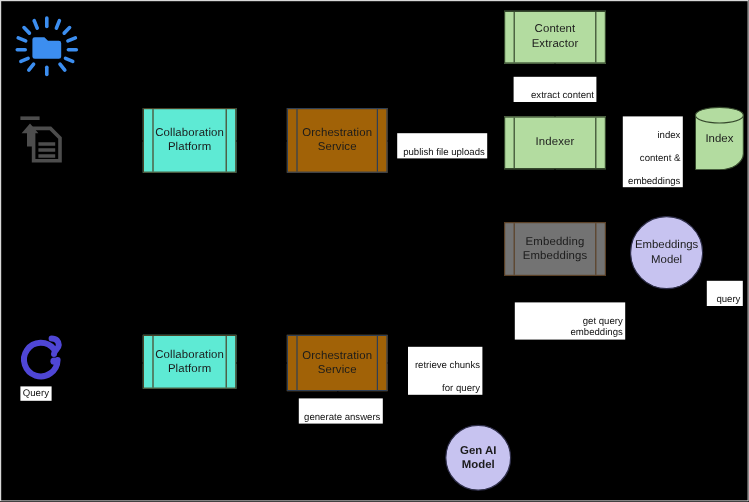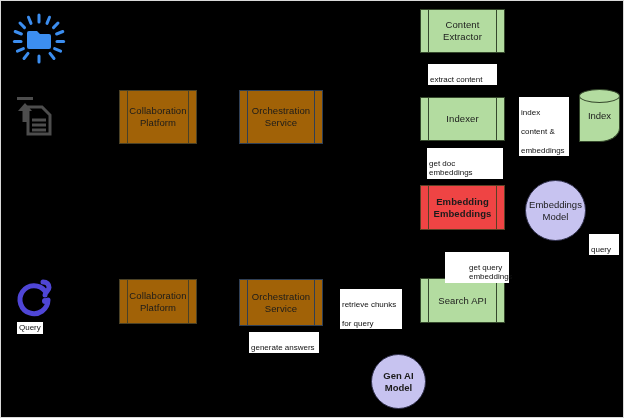--- a/index.html
+++ b/index.html
@@ -37,27 +37,27 @@
     content:"";
     position:absolute;
     top:0;bottom:0;
     width:0;
     border-left:1px solid #3a3a3a;
     z-index:2;
   }
   .node::before{left:7px;}
   .node::after{right:7px;}
 
-  .yellow{background:#a16207;border-color:#4a4126;}
+  .yellow{background:#5eead4;border-color:#4a4126;}
   .yellow::before,.yellow::after{border-color:#4a4126;}
   .blue{background:#a16207;border-color:#2f3f55;}
   .blue::before,.blue::after{border-color:#2f3f55;}
   .green{background:#b3dca0;border-color:#35482c;}
   .green::before,.green::after{border-color:#35482c;}
-  .orange{background:#ef4444;border-color:#5a4026;font-weight:bold;}
+  .orange{background:#737373;border-color:#5a4026;}
   .orange::before,.orange::after{border-color:#5a4026;}
 
   
   .circle{
     position:absolute;
     border-radius:50%;
     background:#c7c3f0;
     border:1px solid #2f2f4a;
     display:flex;
     align-items:center;
@@ -95,21 +95,21 @@
   }
 
   
   .elabel{
     position:absolute;
     background:#ffffff;
     color:#111;
     font-size:8px;
     line-height:9.5px;
     padding:1px 2px;
-    text-align:left;
+    text-align:right;
     box-sizing:border-box;
     white-space:pre-line;
     z-index:6;
   }
 
   
   .edge{position:absolute;background:#000;z-index:1;}
 
   
   .icon{position:absolute;z-index:5;}
@@ -214,55 +214,52 @@
   </div>
 
   <div class="node yellow" style="left:118px;top:278px;width:78px;height:45px;">
     <span class="lbl"><span>Collaboration</span><br><span>Platform</span></span>
   </div>
 
   <div class="node blue" style="left:238px;top:278px;width:84px;height:47px;">
     <span class="lbl"><span>Orchestration</span><br><span>Service</span></span>
   </div>
 
-  <div class="node green" style="left:419px;top:277px;width:85px;height:45px;">
-    <span class="lbl">Search API</span>
-  </div>
 
 
   <div class="cylinder" style="left:578px;top:88px;width:41px;height:53px;">
     <div class="body"></div>
     <div class="top"></div>
     <div class="ctext">Index</div>
   </div>
 
   <div class="circle" style="left:524px;top:179px;width:61px;height:61px;">
     <span><span>Embeddings</span><br><span>Model</span></span>
   </div>
 
   <div class="circle" style="left:370px;top:353px;width:55px;height:55px;font-weight:bold;">
     <span><span>Gen AI</span><br><span>Model</span></span>
   </div>
 
   <div class="elabel" style="left:427px;top:63px;width:69px;">
     <span>extract content</span>
   </div>
 
+  <div class="elabel" style="left:330px;top:110px;width:75px;">
+    <span>publish file uploads</span>
+  </div>
 
   <div class="elabel" style="left:518px;top:96px;width:50px;">
     <span>index</span><br>
     <span>content &amp;</span><br>
     <span>embeddings</span>
   </div>
 
-  <div class="elabel" style="left:426px;top:147px;width:76px;">
-    <span>get doc embeddings</span>
-  </div>
-
-  <div class="elabel" style="left:444px;top:251px;width:64px;padding-left:24px;">
+
+  <div class="elabel" style="left:428px;top:251px;width:92px;padding-left:24px;">
     <span>get query embeddings</span>
   </div>
 
   <div class="elabel" style="left:588px;top:233px;width:30px;">
     <span>query</span>
   </div>
 
   <div class="elabel" style="left:339px;top:288px;width:62px;">
     <span>retrieve chunks</span><br>
     <span>for query</span>

